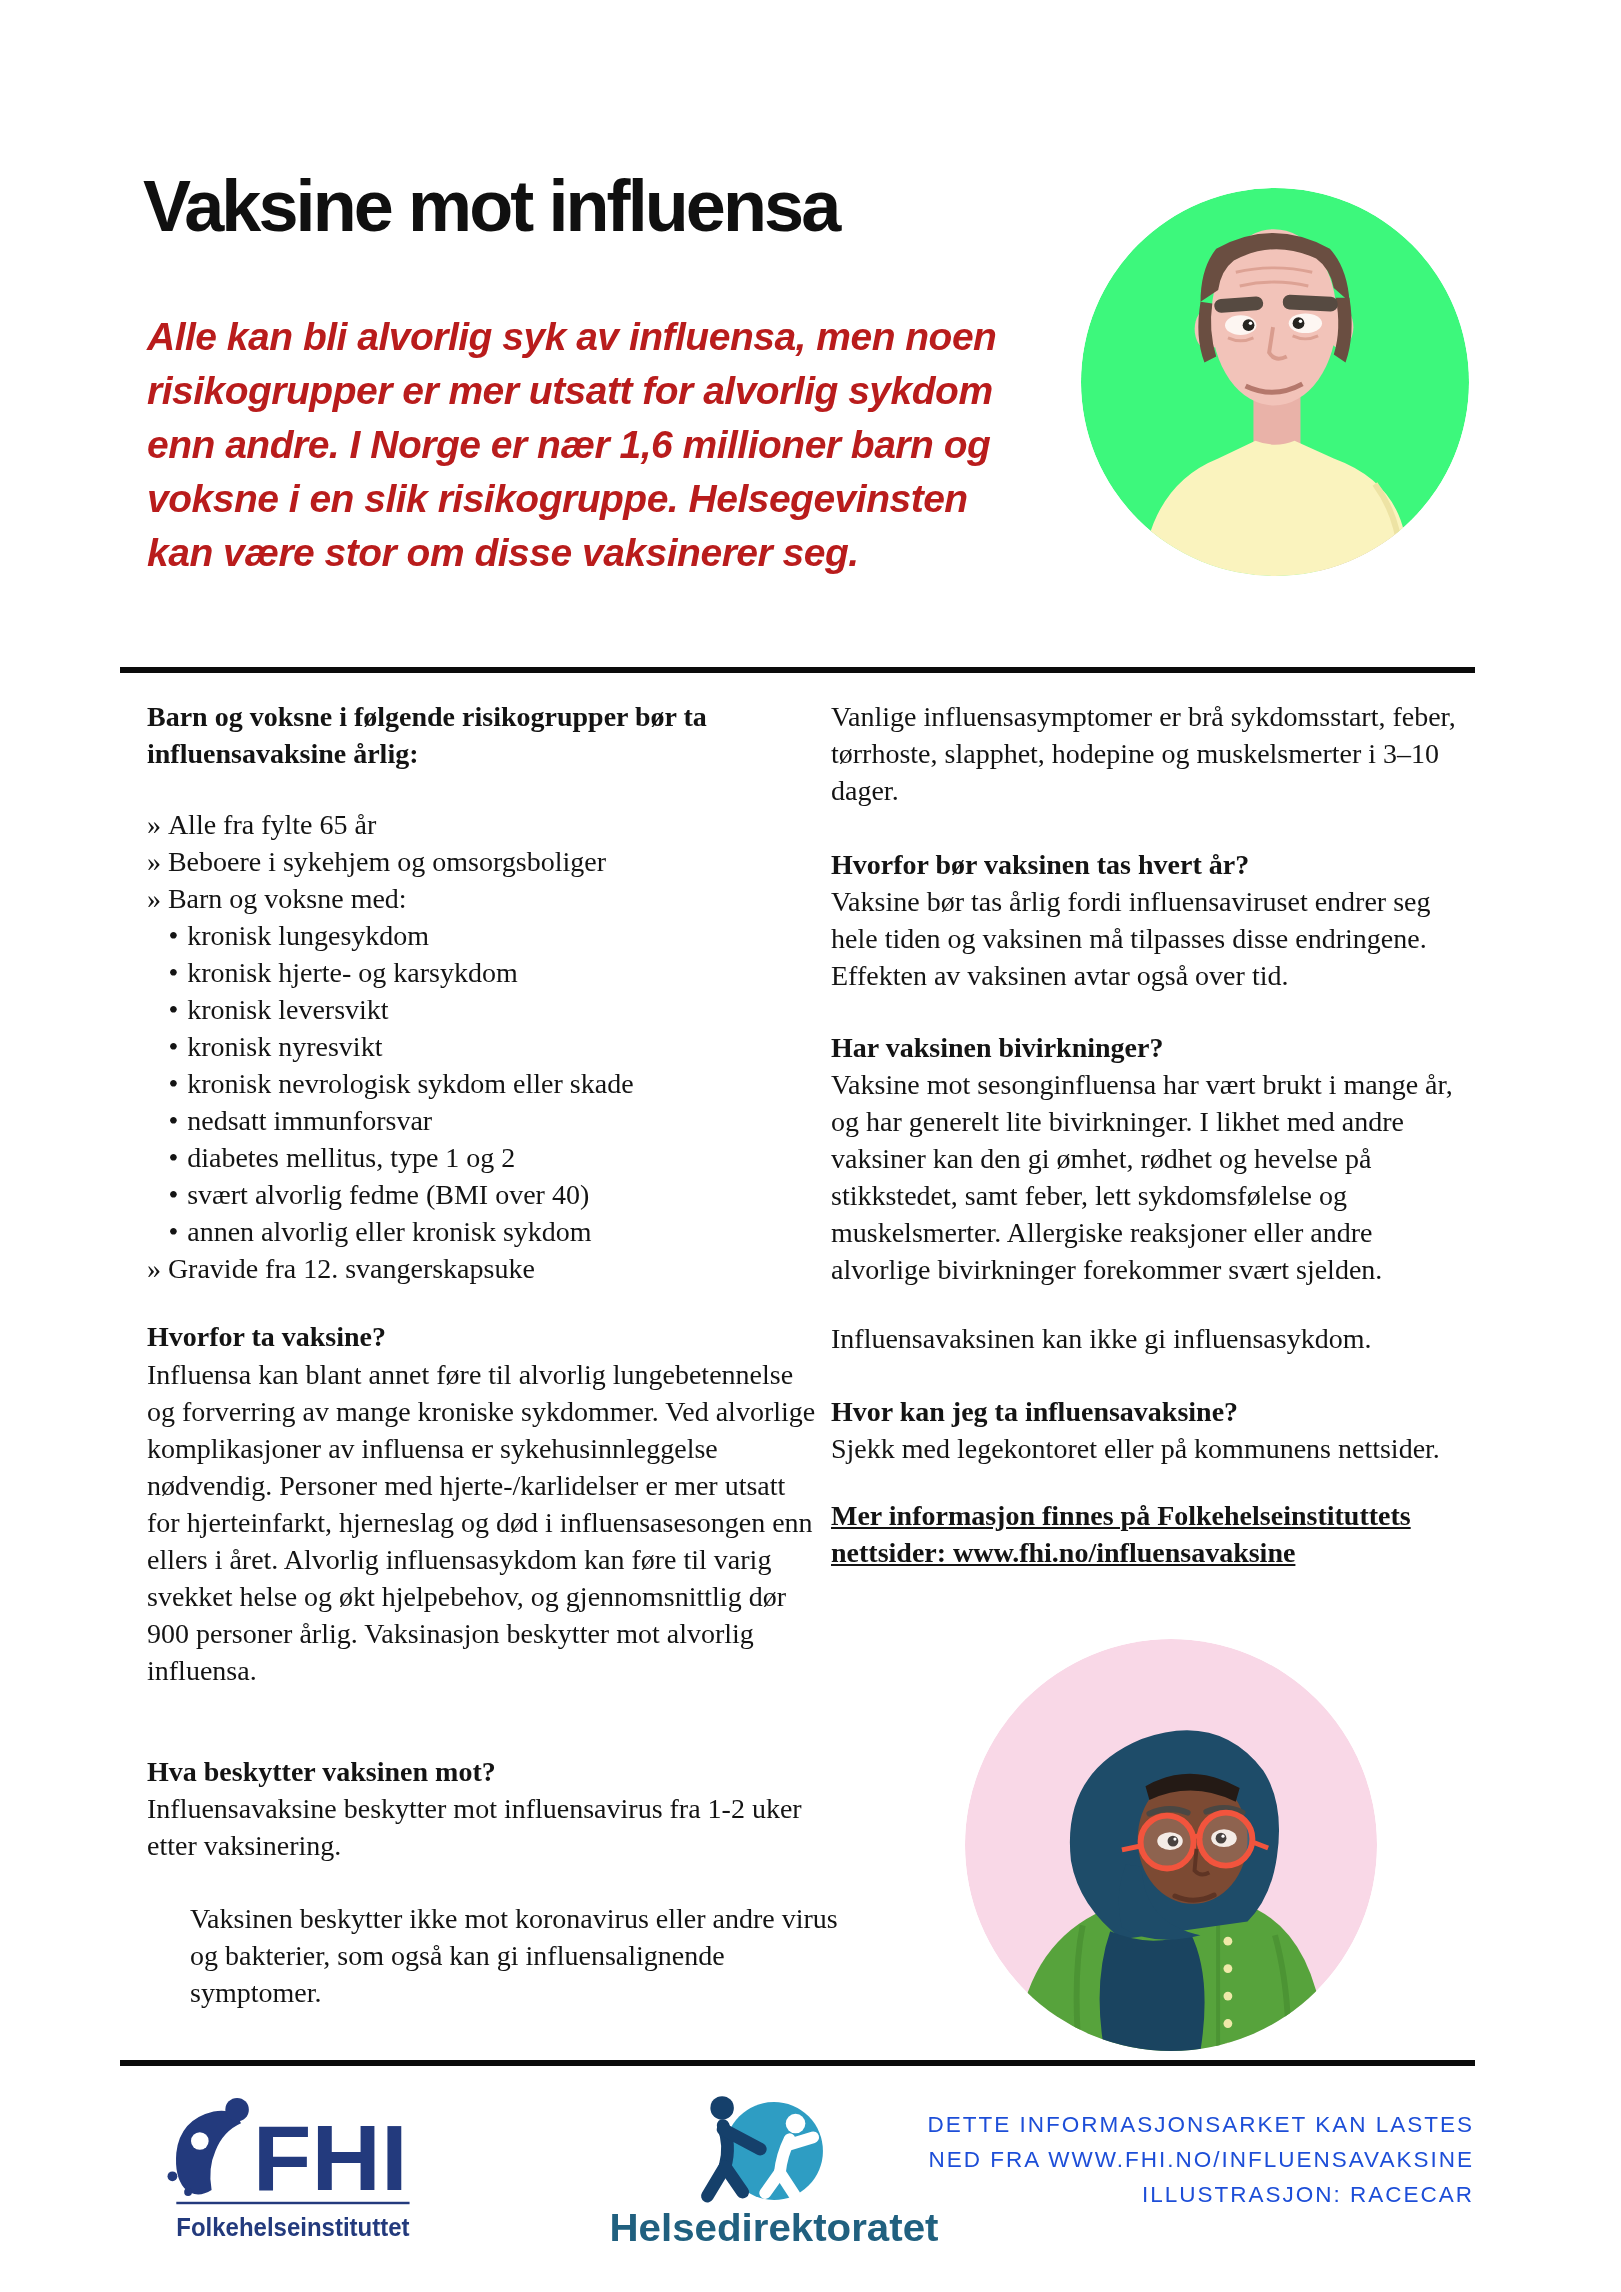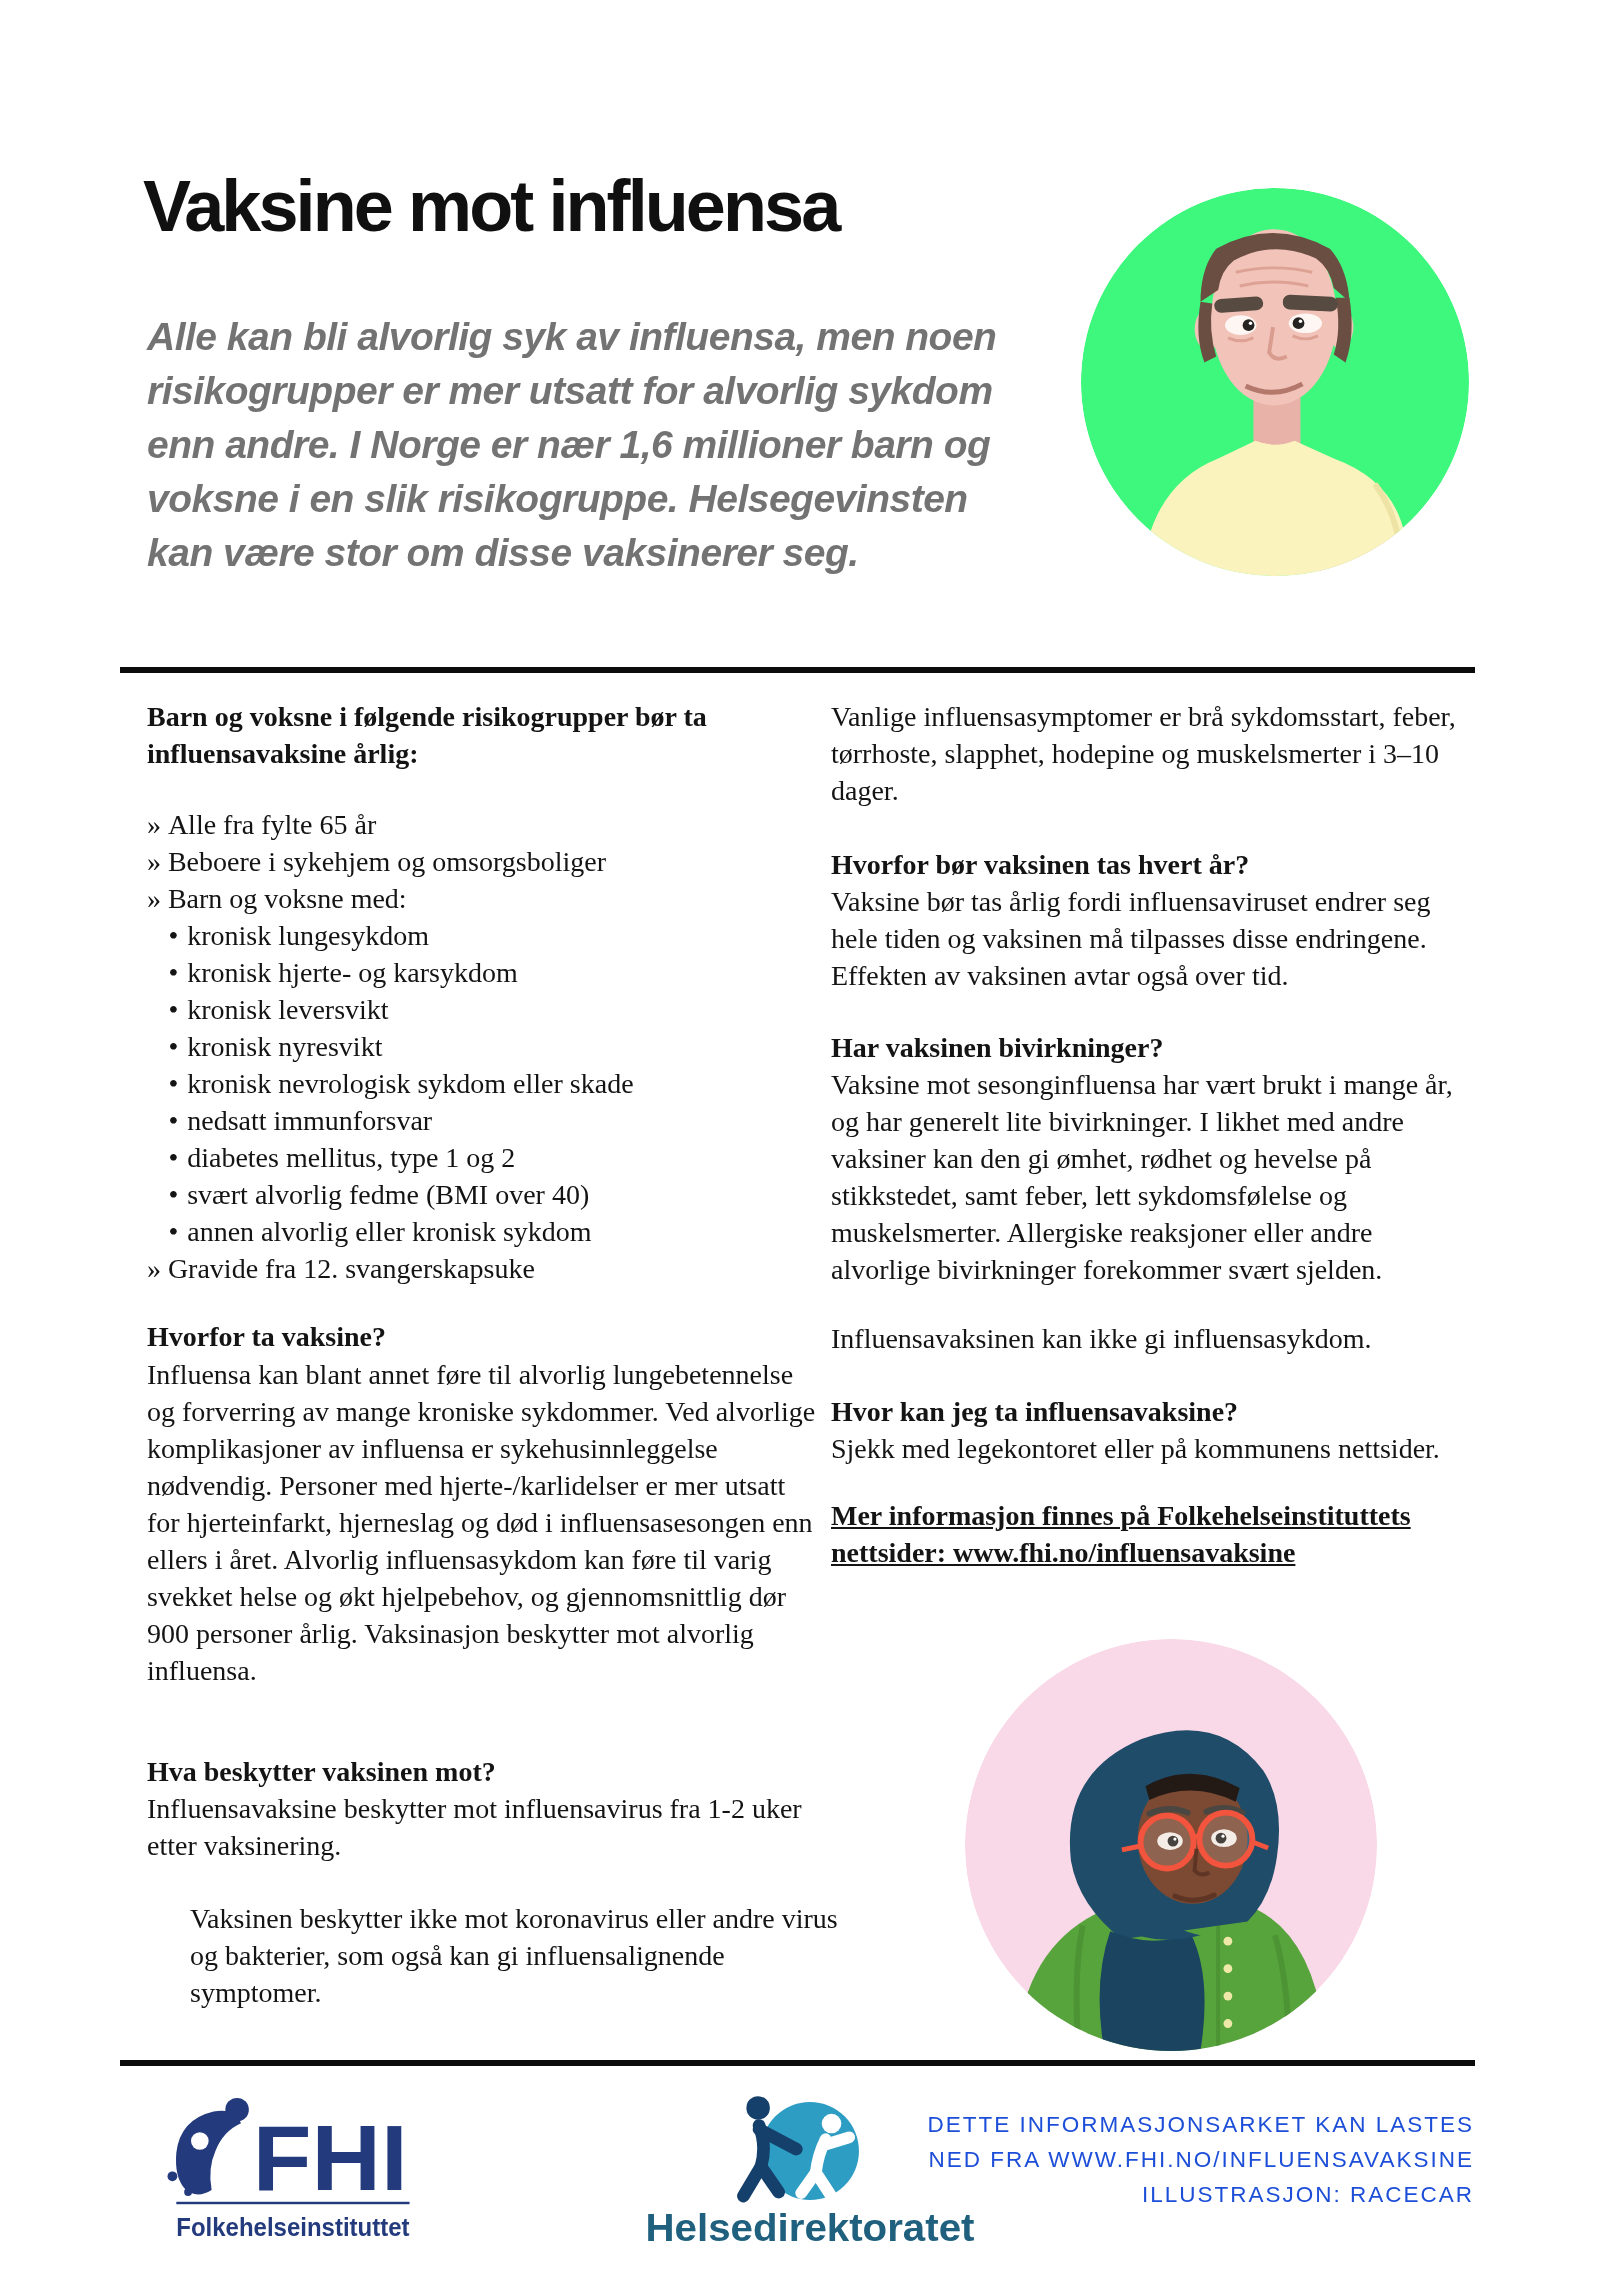--- a/index.html
+++ b/index.html
@@ -11,21 +11,21 @@
   .abs { position:absolute; }
 
   .title {
     position:absolute; left:143px; top:165px;
     font-family:"Liberation Sans", sans-serif; font-weight:700;
     font-size:72px; letter-spacing:-2.9px; color:#101010; white-space:nowrap;
   }
   .intro {
     position:absolute; left:147px; top:310px; width:863px;
     font-family:"Liberation Sans", sans-serif; font-style:italic; font-weight:700;
-    font-size:39px; line-height:54px; letter-spacing:-0.5px; color:#737373;
+    font-size:39px; line-height:54px; letter-spacing:-0.5px; color:#b91c1c;
   }
 
   .rule { position:absolute; left:120px; width:1355px; height:5.9px; background:#0b0b0b; }
   #rule-top { top:667px; }
   #rule-bottom { top:2060px; }
 
   .circle { position:absolute; border-radius:50%; overflow:hidden; }
   #man-circle   { left:1081px; top:188px;  width:388px; height:388px; }
   #woman-circle { left:965px;  top:1639px; width:412px; height:412px; }
   .circle svg { display:block; width:100%; height:100%; }
@@ -47,21 +47,21 @@
   #r-note{ top:1320px; }
   #r-s3h { top:1393px; } #r-s3b { top:1430px; }
   #r-info{ top:1497px;text-decoration:underline; }
 
   .li { display:flex; align-items:flex-start; }
   .li .mk { flex:0 0 auto; margin-right:6.9px; }
   .li.lvl1 { padding-left:21.6px; }
   .li.lvl1 .mk { margin-right:8.8px; }
 
   #fhi-logo   { left:143px; top:2090px; width:294px; height:152px; }
-  #hdir-logo  { left:624px; top:2094px; width:372px; height:159px; }
+  #hdir-logo  { left:588px; top:2094px; width:372px; height:159px; }
   .logo svg { display:block; width:100%; height:100%; }
 
   .footer-note {
     position:absolute; top:2107px; right:147px; text-align:right;
     font-family:"Liberation Sans", sans-serif; font-size:22.5px; line-height:35px;
     letter-spacing:2px; color:#1d4ed8; font-weight:400;
   }
 </style>
 </head>
 <body>

